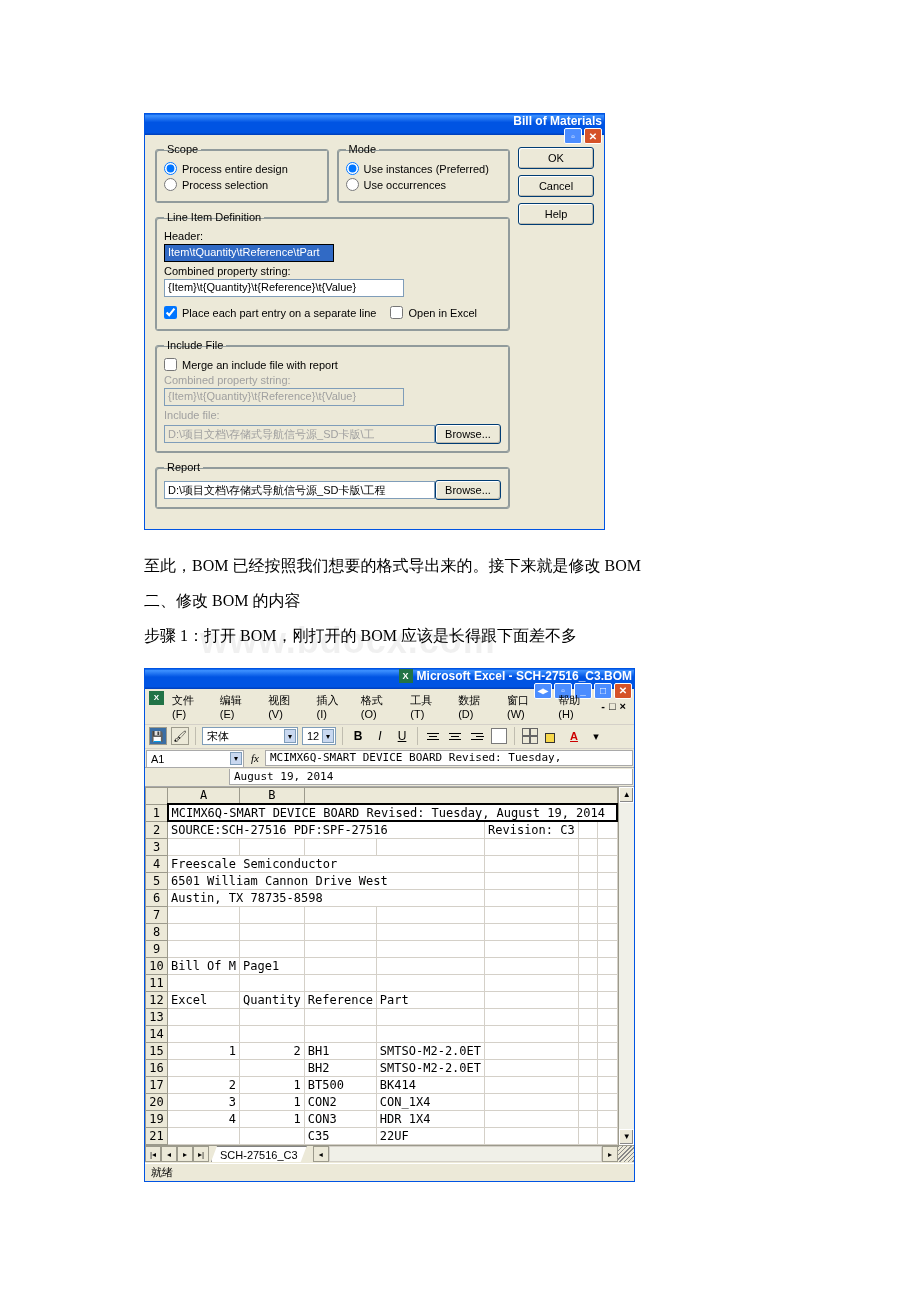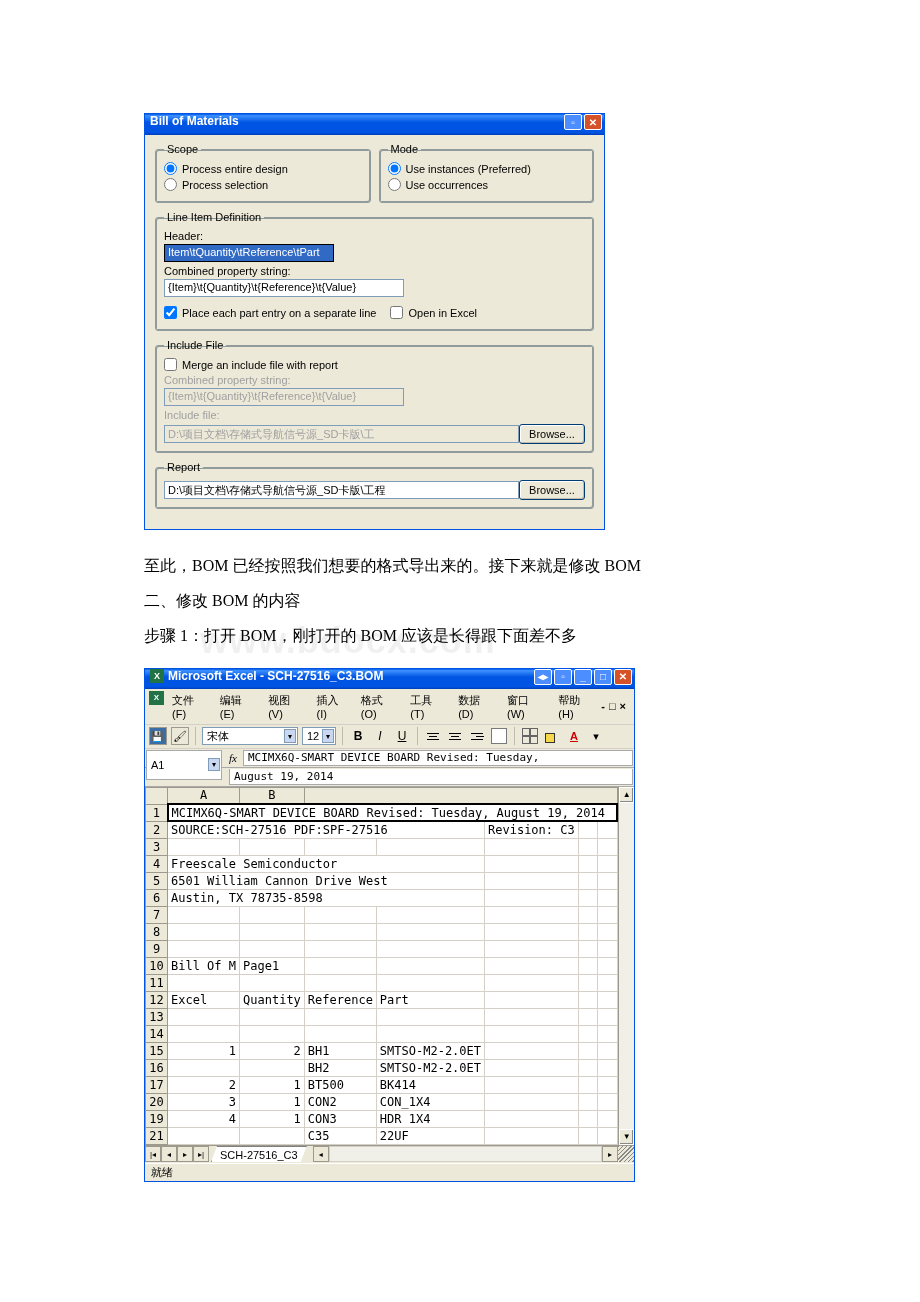--- a/index.html
+++ b/index.html
@@ -15,25 +15,26 @@
       margin: 113px 0 0 144px;
       width: 461px;
       background: #ECE9D8;
       border: 1px solid #0054E3;
     }
     .titlebar {
       background: linear-gradient(180deg, #0058e6 0%, #3d91ff 8%, #0054e3 40%, #0054e3 88%, #003db7 100%);
       color: #fff;
       height: 21px;
       display: flex;
-      align-items: flex-start;
+      align-items: flex-end;
       justify-content: space-between;
       padding: 0 2px 8px 5px;
       font-weight: bold;
       font-size: 12px;
+      flex-direction: column;
     }
     .titlebar-buttons { display: flex; gap: 2px; }
     .titlebtn {
       width: 18px; height: 16px;
       background: #d55228;
       border: 1px solid #fff;
       border-radius: 2px;
       display: flex;
       align-items: center;
       justify-content: center;
@@ -134,21 +135,21 @@
     .align-box { width:14px; display:flex; flex-direction:column; gap:2px; align-items:center;}
     .align-box span{ display:block; height:1px; background:#000;}
     .merge-btn{ width:20px; height:16px; border:1px solid #7a7a7a; background:#fff;}
     .grid-btn{ width:16px; height:16px; display:grid; grid-template-columns:1fr 1fr; grid-template-rows:1fr 1fr;}
     .grid-btn span{border:1px solid #666;}
     .fill-btn{width:14px;height:14px;display:flex;align-items:flex-end;}
     .fill-btn .bucket{width:10px;height:10px;background:#f7d84b;border:1px solid #333;}
     .a-btn{font-weight:bold;color:#c00;text-decoration:underline;text-decoration-color:#c00;}
     
     .formula-row { display:flex; border-bottom:1px solid #a9a9a9; background:#ECE9D8; height:19px; align-items:stretch;}
-    .name-box { width:76px; border:1px solid #a9a9a9; background:#fff; display:flex; align-items:center; padding:14px 4px; position:relative; margin:1px;}
+    .name-box { width:98px; border:1px solid #a9a9a9; background:#fff; display:flex; align-items:center; padding:8px 4px; position:relative; margin:1px;}
     .name-box .dd { position:absolute; right:1px; width:12px; height:13px; background:#c9d8f0; border:1px solid #7f9db9; display:flex; align-items:center; justify-content:center; font-size:8px;}
     .fx-label { padding:0 6px; display:flex; align-items:center; font-style:italic; font-family:"Times New Roman";}
     .fx-text { flex:1; background:#fff; border:1px solid #a9a9a9; padding:0 4px; display:flex; align-items:center; margin:1px 1px 1px 0; font-family:SimSun,monospace;}
     .fx-text.row2 { margin-left:84px; border-top:none;}
     
     .sheet-area { display:flex; background:#fff; position:relative;}
     .sheet { border-collapse:collapse; width:100%; font-family:SimSun,monospace; font-size:12px;}
     .sheet th, .sheet td { border:1px solid #d4d0c8; height:17px; text-align:left; padding:0 3px; white-space:nowrap; overflow:hidden;}
     .sheet thead th { background:#ECE9D8; text-align:center; font-weight:normal; border:1px solid #9c9a8c;}
     .sheet .rh { background:#ECE9D8; text-align:center; width:26px; border:1px solid #9c9a8c;}
@@ -255,20 +256,25 @@
 
       <fieldset>
         <legend class="black">Report</legend>
         <div class="file-row">
           <div class="sunken-input">D:\项目文档\存储式导航信号源_SD卡版\工程</div>
           <button class="winbtn small">Browse...</button>
         </div>
       </fieldset>
     </div>
 
+    <div class="right-col">
+      <button class="winbtn">OK</button>
+      <button class="winbtn">Cancel</button>
+      <button class="winbtn">Help</button>
+    </div>
   </div>
 </div>
 
 <div class="watermark">www.bdocx.com</div>
 
 <div class="body-text">
   <p>至此，BOM 已经按照我们想要的格式导出来的。接下来就是修改 BOM</p>
   <p>二、修改 BOM 的内容</p>
   <p>步骤 1：打开 BOM，刚打开的 BOM 应该是长得跟下面差不多</p>
 </div>

